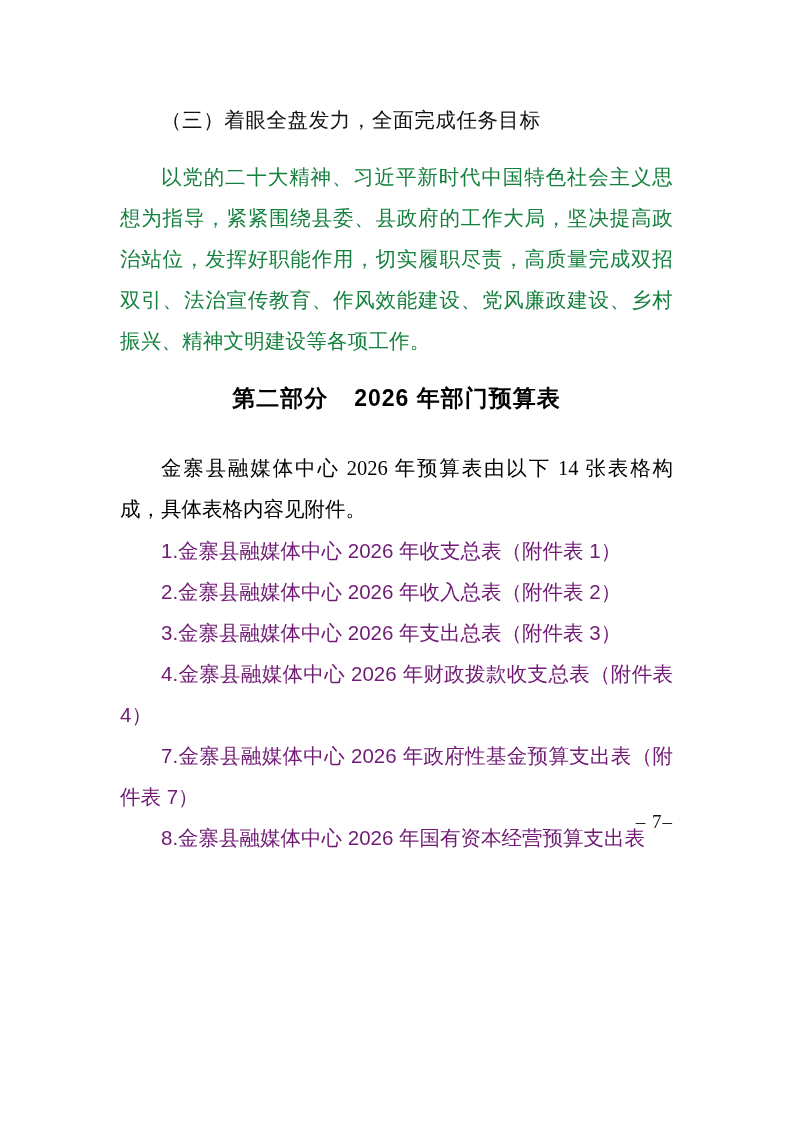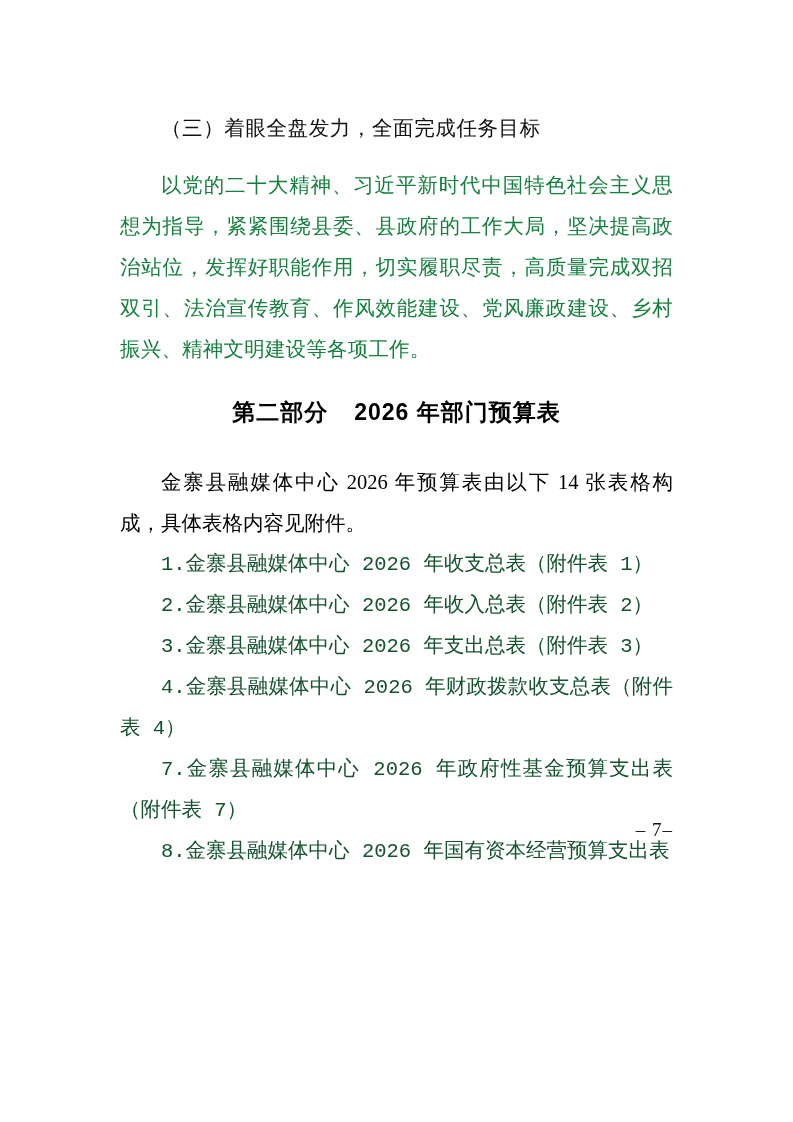--- a/index.html
+++ b/index.html
@@ -10,21 +10,21 @@
   body {
     width: 793px;
     height: 1122px;
     font-family: "Liberation Serif", "DejaVu Serif", serif;
     color: #1a1a1a;
     position: relative;
     overflow: hidden;
   }
   .page {
     position: absolute;
-    top: 12px;
+    top: 4px;
     left: 0;
     width: 793px;
     height: 891px;
     box-sizing: border-box;
     padding: 96px 120px 60px 120px;
   }
   .doc-body {
     width: 553px;
   }
   
@@ -48,36 +48,36 @@
     text-align: justify;
     text-justify: inter-ideograph;
     color: #15803d;
   }
   .part-title {
     font-family: "Liberation Sans", "DejaVu Sans", sans-serif;
     font-size: 23px;
     font-weight: bold;
     text-align: center;
     letter-spacing: 1px;
-    margin: 28px 0 34px 0;
+    margin: 22px 0 34px 0;
     color: #000;
   }
   .part-title .gap {
     display: inline-block;
     width: 26px;
   }
   .list-para {
-    font-family: Liberation Mono, monospace;
+    font-family: Liberation Sans, sans-serif;
     font-size: 20.5px;
     line-height: 41px;
     text-indent: 41px;
     margin: 0;
     text-align: justify;
     text-justify: inter-ideograph;
-    color: #14532d;
+    color: #701a75;
   }
   .intro-para {
     font-family: "Liberation Serif", "DejaVu Serif", serif;
     font-size: 20.5px;
     line-height: 41px;
     text-indent: 41px;
     margin: 0 0 0 0;
     text-align: justify;
     text-justify: inter-ideograph;
     color: #000000;

